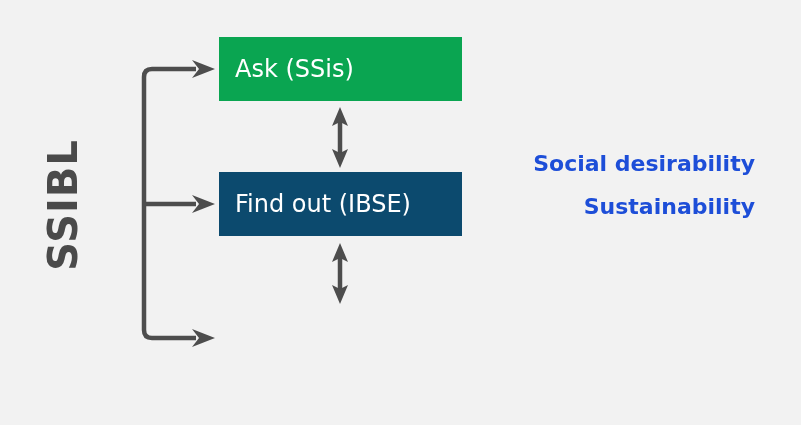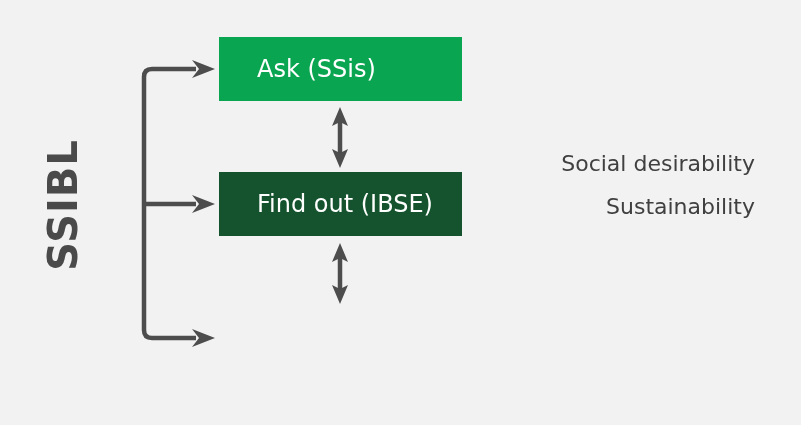--- a/index.html
+++ b/index.html
@@ -34,21 +34,21 @@
     letter-spacing: 1px;
     color: #4a4a4a;
   }
   .box {
     position: absolute;
     left: 219px;
     width: 243px;
     height: 64px;
     display: flex;
     align-items: center;
-    padding-left: 38px;
+    padding-left: 16px;
     box-sizing: border-box;
     color: #ffffff;
     font-size: 24px;
   }
   .box-ask  { top: 37px; }
   .box-find { top: 172px; }
   .box-act  { top: 309px; }
   .criteria {
     position: absolute;
     top: 142px;
@@ -87,23 +87,23 @@
 
       <polygon points="340,243 332,262 340,258 348,262"></polygon>
       <polygon points="340,304 332,285 340,289 348,285"></polygon>
     </g>
   </svg>
 
   <div class="box box-ask" style="background-color: rgb(10, 165, 81);">
     <span>Ask (SSis)</span>
   </div>
 
-  <div class="box box-find" style="background-color: #14532d;">
+  <div class="box box-find" style="background-color: #0c4a6e;">
     <span>Find out (IBSE)</span>
   </div>
 
 
-  <div class="criteria" style="color: #404040;">
+  <div class="criteria" style="color: #1d4ed8; font-weight: bold;">
     <div>Social desirability</div>
     <div>Sustainability</div>
   </div>
 
 </div>
 
 </body></html>

